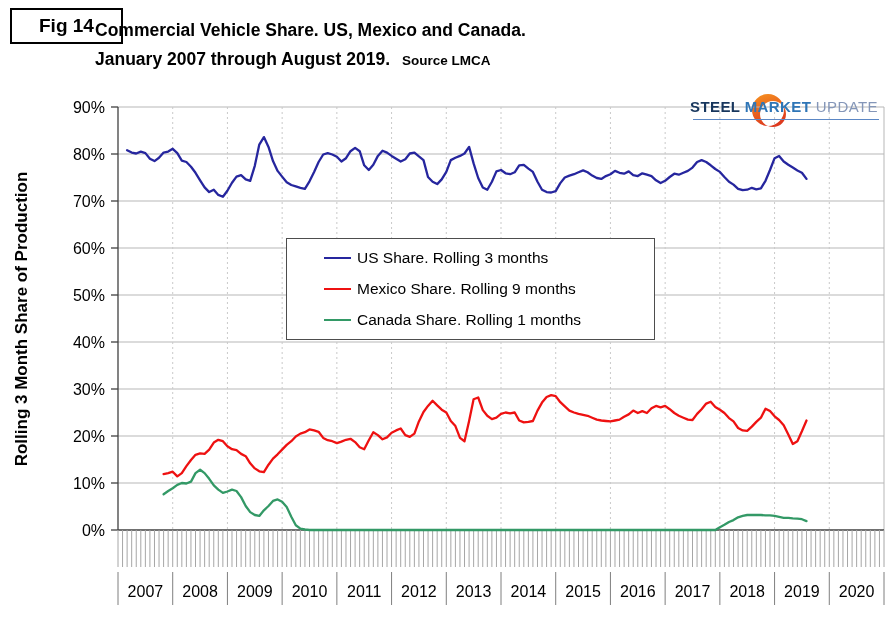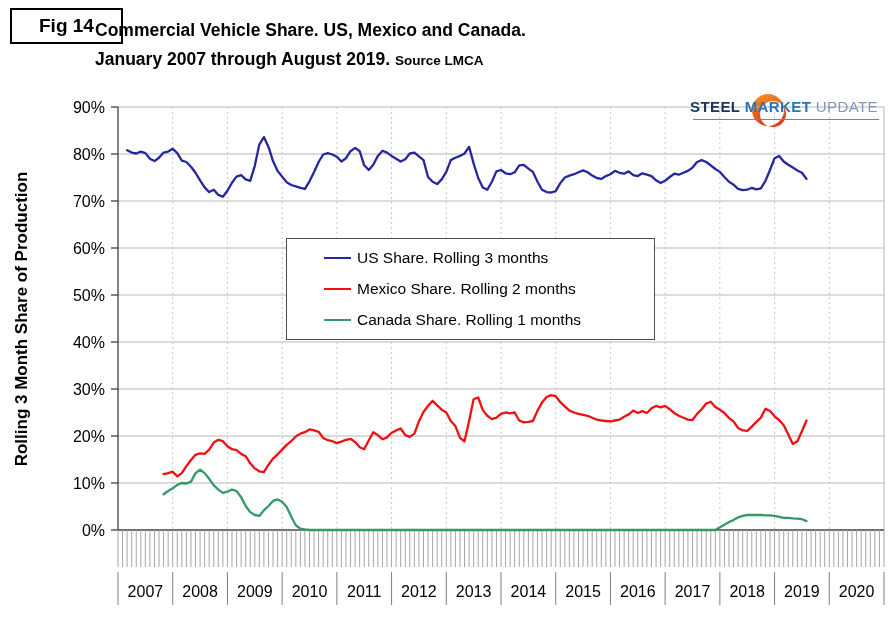--- a/index.html
+++ b/index.html
@@ -3,21 +3,21 @@
 <meta charset="utf-8">
 <style>
   html,body{margin:0;padding:0;background:#fff;}
   .page{position:relative;width:895px;height:622px;background:#fff;overflow:hidden;
         font-family:"Liberation Sans",sans-serif;color:#000;}
   .fig-badge{position:absolute;left:10px;top:8px;border:2px solid #000;background:#fff;
         padding:5px 27px;font-size:19px;font-weight:bold;}
   .title-block{position:absolute;left:95px;top:20px;width:700px;line-height:1.15;}
   .title-line1{font-size:17.5px;font-weight:bold;}
   .title-line2{font-size:17.5px;font-weight:bold;margin-top:9px;}
-  .title-source{font-size:13.5px;font-weight:bold;margin-left:5px;}
+  .title-source{font-size:13.5px;font-weight:bold;margin-left:12px;}
   .logo{position:absolute;left:693px;top:86px;width:187px;height:48px;}
   .logo-crescent{position:absolute;left:55px;top:4px;width:40px;height:40px;}
   .logo-text{position:absolute;right:2px;top:12px;white-space:nowrap;font-size:15px;
         letter-spacing:.4px;font-weight:bold;z-index:2;}
   .logo-steel{color:#17365d;}
   .logo-market{color:#2e75b6;}
   .logo-update{color:#8496b8;font-weight:normal;}
   .logo-line{position:absolute;left:0;right:1px;top:33px;border-top:1.5px solid #5b87c5;z-index:1;}
   #chart{position:absolute;left:0;top:0;width:895px;height:622px;z-index:1;}
   #chart text{font-family:"Liberation Sans",sans-serif;fill:#000;}
@@ -142,21 +142,21 @@
       <polyline points="163.6,494.3 168.2,491.0 172.7,488.2 177.3,484.9 181.8,483.0 186.4,483.5 191.0,481.6 195.5,473.1 200.1,469.8 204.6,473.1 209.2,478.8 213.8,485.4 218.3,489.6 222.9,492.9 227.4,491.5 232.0,489.6 236.5,491.0 241.1,497.1 245.7,506.0 250.2,512.1 254.8,515.0 259.3,515.9 263.9,510.3 268.5,506.0 273.0,500.9 277.6,499.4 282.1,501.8 286.7,507.0 291.3,516.8 295.8,525.3 300.4,528.6 304.9,529.5 309.5,530.0 314.1,530.0 318.6,530.0 323.2,530.0 327.7,530.0 332.3,530.0 336.9,530.0 341.4,530.0 346.0,530.0 350.5,530.0 355.1,530.0 359.7,530.0 364.2,530.0 368.8,530.0 373.3,530.0 377.9,530.0 382.5,530.0 387.0,530.0 391.6,530.0 396.1,530.0 400.7,530.0 405.3,530.0 409.8,530.0 414.4,530.0 418.9,530.0 423.5,530.0 428.0,530.0 432.6,530.0 437.2,530.0 441.7,530.0 446.3,530.0 450.8,530.0 455.4,530.0 460.0,530.0 464.5,530.0 469.1,530.0 473.6,530.0 478.2,530.0 482.8,530.0 487.3,530.0 491.9,530.0 496.4,530.0 501.0,530.0 505.6,530.0 510.1,530.0 514.7,530.0 519.2,530.0 523.8,530.0 528.4,530.0 532.9,530.0 537.5,530.0 542.0,530.0 546.6,530.0 551.2,530.0 555.7,530.0 560.3,530.0 564.8,530.0 569.4,530.0 574.0,530.0 578.5,530.0 583.1,530.0 587.6,530.0 592.2,530.0 596.8,530.0 601.3,530.0 605.9,530.0 610.4,530.0 615.0,530.0 619.5,530.0 624.1,530.0 628.7,530.0 633.2,530.0 637.8,530.0 642.3,530.0 646.9,530.0 651.5,530.0 656.0,530.0 660.6,530.0 665.1,530.0 669.7,530.0 674.3,530.0 678.8,530.0 683.4,530.0 687.9,530.0 692.5,530.0 697.1,530.0 701.6,530.0 706.2,530.0 710.7,530.0 715.3,530.0 719.9,527.2 724.4,524.8 729.0,522.0 733.5,520.1 738.1,517.3 742.7,515.9 747.2,515.0 751.8,515.0 756.3,515.0 760.9,515.0 765.5,515.4 770.0,515.4 774.6,515.9 779.1,516.8 783.7,517.8 788.3,517.8 792.8,518.3 797.4,518.7 801.9,519.2 806.5,521.1" fill="none" stroke="#339966" stroke-width="2.3" stroke-linejoin="round" stroke-linecap="round"></polyline>
     </svg>
 
   <div class="legend" id="legend">
       <div class="legend-row">
         <span class="legend-swatch" style="border-top-color: rgb(38, 38, 158);"></span>
         <span>US Share. Rolling 3 months</span>
       </div>
       <div class="legend-row">
         <span class="legend-swatch" style="border-top-color: rgb(238, 17, 17);"></span>
-        <span>Mexico Share. Rolling 2 months</span>
+        <span>Mexico Share. Rolling 9 months</span>
       </div>
       <div class="legend-row">
         <span class="legend-swatch" style="border-top-color: rgb(51, 153, 102);"></span>
         <span>Canada Share. Rolling 1 months</span>
       </div>
     </div>
 
 </div>
 
 </body></html>

